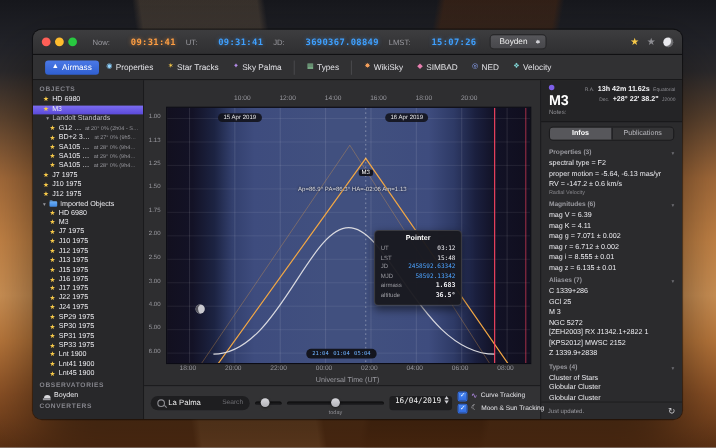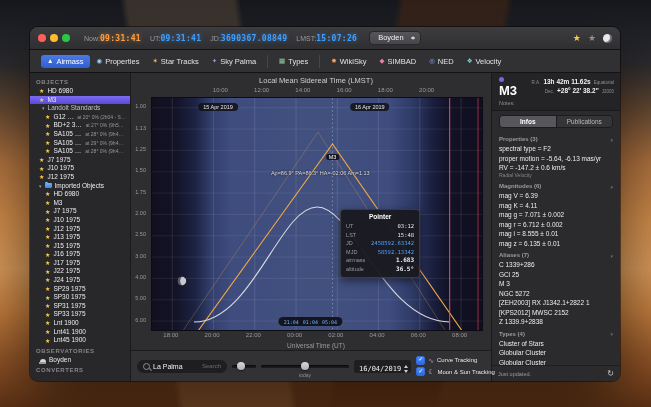--- a/index.html
+++ b/index.html
@@ -16,21 +16,21 @@
     background:#2e2e30;box-shadow:0 25px 55px rgba(0,0,0,.55),0 0 0 1px rgba(0,0,0,.45);
     overflow:hidden;display:flex;flex-direction:column;color:#e8e8ec;}
 
   
   .titlebar{flex:0 0 22px;display:flex;align-items:center;padding:0 8px;gap:6px;
     background:linear-gradient(#3d3d3f,#2f2f31);border-bottom:1px solid #101012;}
   .lights{display:flex;gap:4px;}
   .light{width:8px;height:8px;border-radius:50%;}
   .l-red{background:#ff5f57}.l-yellow{background:#febc2e}.l-green{background:#28c840}
   .clocks{display:flex;align-items:center;gap:9px;margin-left:8px;}
-  .clock{display:flex;align-items:baseline;gap:0;}
+  .clock{display:flex;align-items:baseline;gap:19px;}
   .cl{font-size:7px;color:#9a9aa0;}
   .cv{font-family:"DejaVu Sans Mono",monospace;font-size:8px;font-weight:bold;letter-spacing:.3px;}
   .clock.c-orange .cv{color:#ff9e42;text-shadow:0 0 4px rgba(255,158,66,.6);}
   .clock.c-blue .cv{color:#3fa0ff;text-shadow:0 0 4px rgba(63,160,255,.5);}
   .popup{margin-left:6px;background:linear-gradient(#56565a,#47474b);border:1px solid #28282a;border-rad
 ius:4px;border-radius:4px;font-size:7.5px;color:#f0f0f0;padding:1px 16px 2px 8px;position:relative;}
   .popup::before{content:'';position:absolute;right:5px;top:4px;border-left:2.5px solid transparent;border-right:2.5px solid transparent;border-bottom:3px solid #cfcfd4;}
   .popup::after{content:'';position:absolute;right:5px;bottom:4px;border-left:2.5px solid transparent;border-right:2.5px solid transparent;border-top:3px solid #cfcfd4;}
   .tb-icons{margin-left:auto;display:flex;gap:7px;align-items:center;}
   .fav-star{color:#f7c948;font-size:9px;line-height:1;}
@@ -105,21 +105,21 @@
   .searchbox{width:78px;height:13px;background:#1e1e20;border-radius:7px;display:flex;align-items:center;padding:0 6px;gap:3px;flex:0 0 auto;}
   .mag{width:5px;height:5px;border:1px solid #8e8e93;border-radius:50%;position:relative;flex:0 0 auto;}
   .mag::after{content:'';position:absolute;right:-2.5px;bottom:-1.5px;width:3px;height:1px;background:#8e8e93;transform:rotate(45deg);}
   .loc{font-size:7px;color:#f0f0f0;white-space:nowrap;overflow:hidden;}
   .hint{font-size:6px;color:#6e6e73;margin-left:auto;}
   .slider{position:relative;height:3px;background:#1a1a1c;border-radius:2px;box-shadow:inset 0 1px 1px rgba(0,0,0,.6);flex:0 0 auto;}
   .thumb{position:absolute;top:50%;transform:translate(-50%,-50%);width:8px;height:8px;border-radius:50%;background:linear-gradient(#d8d8dc,#b0b0b6);box-shadow:0 1px 2px rgba(0,0,0,.5);}
   .sl-small{width:24px;}
   .sl-long{width:88px;}
   .today{position:absolute;top:7px;left:50%;transform:translateX(-50%);font-size:5px;color:#8e8e93;}
-  .datebox{height:13px;background:#1e1e20;border-radius:3px;display:flex;align-items:flex-end;padding:0 3px 0 5px;gap:3px;flex:0 0 auto;}
+  .datebox{height:13px;background:#1e1e20;border-radius:3px;display:flex;align-items:flex-start;padding:0 3px 0 5px;gap:3px;flex:0 0 auto;}
   .dateval{font-size:7px;color:#f0f0f0;font-family:"DejaVu Sans Mono",monospace;}
   .stepper{display:flex;flex-direction:column;gap:1.5px;}
   .step{width:0;height:0;border-left:2.5px solid transparent;border-right:2.5px solid transparent;}
   .step-up{border-bottom:3px solid #cfcfd4;}
   .step-down{border-top:3px solid #cfcfd4;}
   .toggles{margin-left:auto;display:flex;flex-direction:column;gap:2.5px;min-width:0;}
   .toggle{display:flex;align-items:center;gap:3px;}
   .cb{width:7px;height:7px;border-radius:2px;background:#2a2a2c;border:1px solid #454548;position:relative;flex:0 0 auto;}
   .toggle.checked .cb{background:linear-gradient(#4b8bf5,#2f6ae0);border-color:#2f6ae0;}
   .toggle.checked .cb::after{content:'✓';position:absolute;left:1px;top:-1.5px;font-size:6px;color:#fff;}
@@ -425,21 +425,20 @@
         <div>
             <div class="obj">
             <span class="dome"></span>
             <span class="lbl">Boyden</span>
           </div>
           </div>
         <div class="sb-h">CONVERTERS</div>
       </div>
 
       <div class="center">
-        <div class="chart-title">Local Mean Sidereal Time (LMST)</div>
 
         <div class="lmst-row">
             <span class="tick" style="left: 21%;">10:00</span>
             <span class="tick" style="left: 33.5%;">12:00</span>
             <span class="tick" style="left: 46%;">14:00</span>
             <span class="tick" style="left: 58.5%;">16:00</span>
             <span class="tick" style="left: 71%;">18:00</span>
             <span class="tick" style="left: 83.5%;">20:00</span>
           </div>
 

